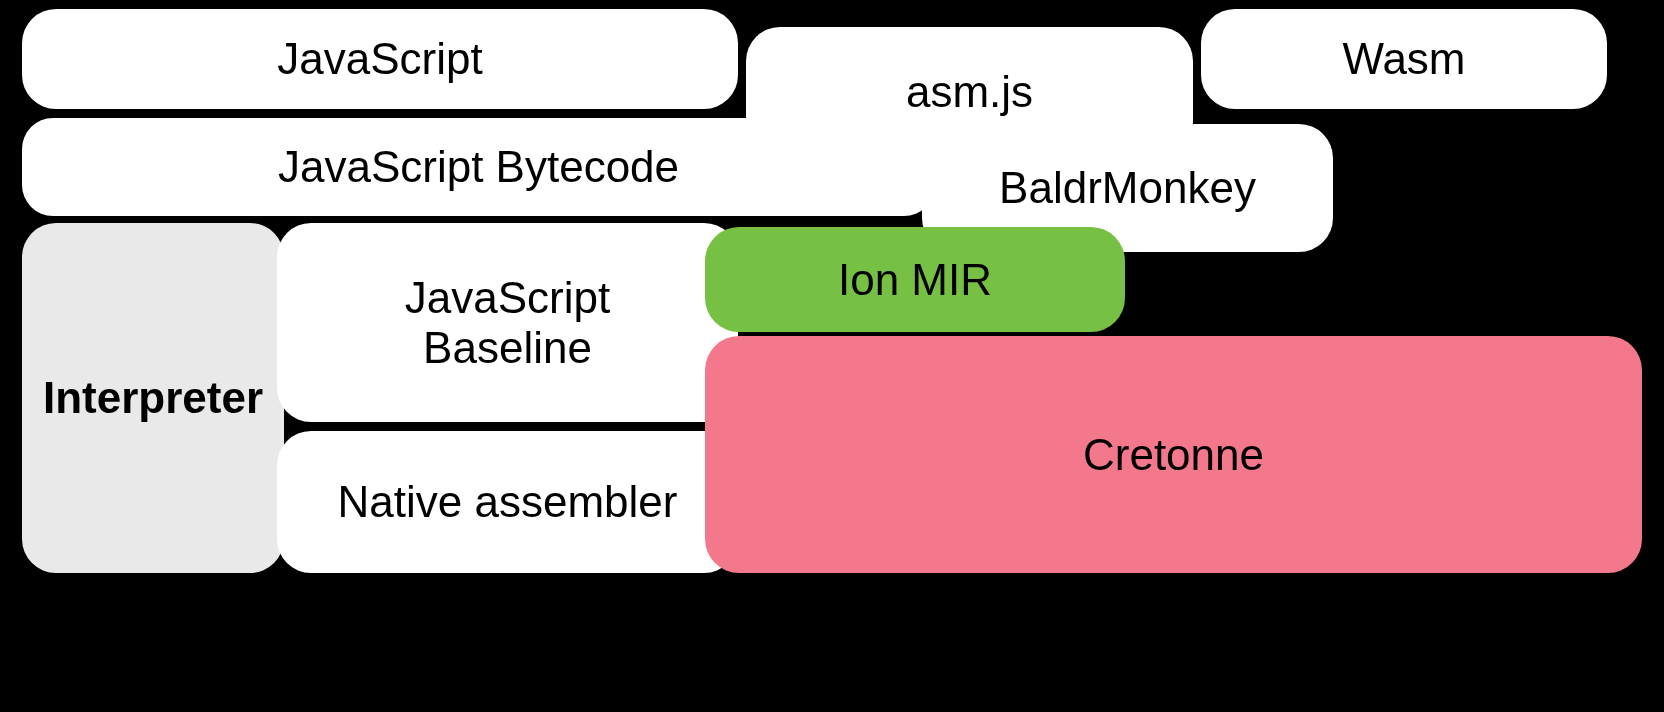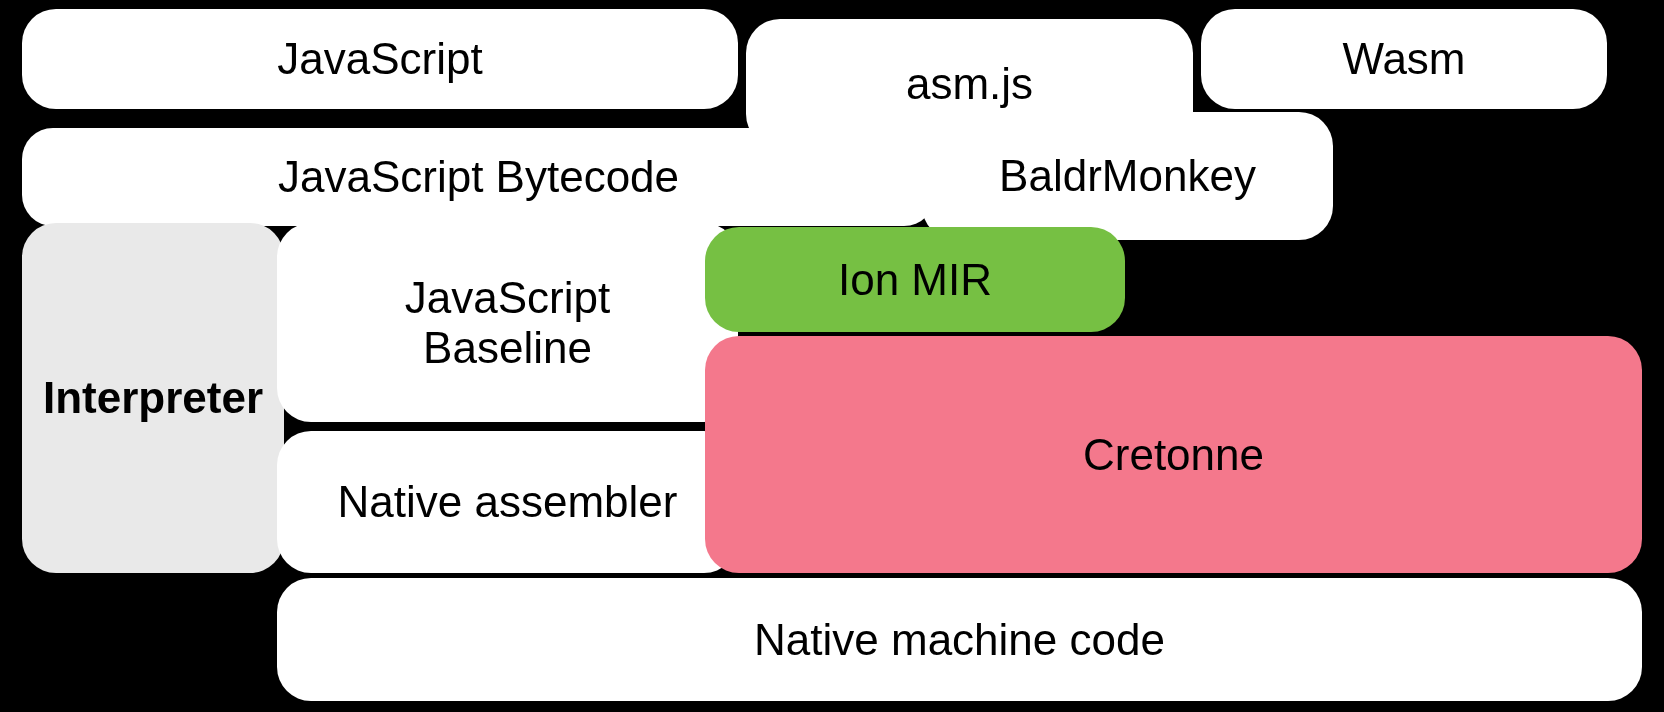--- a/index.html
+++ b/index.html
@@ -35,24 +35,23 @@
   }
   .node.gray   { background: #e9e9e9; }
   .node.green  { background: #76c043; }
   .node.pink   { background: #f4788c; }
 </style>
 </head>
 <body>
 
 <div id="stage" style="background: rgb(0, 0, 0);">
     <div class="node " style="left: 22px; top: 9px; width: 716px; height: 100px;">JavaScript</div>
-    <div class="node " style="left: 746px; top: 19px; width: 447px; height: 129px;">asm.js</div>
+    <div class="node " style="left: 746px; top: 27px; width: 447px; height: 129px;">asm.js</div>
     <div class="node " style="left: 1201px; top: 9px; width: 406px; height: 100px;">Wasm</div>
-    <div class="node " style="left: 22px; top: 128px; width: 913px; height: 98px; border-radius: 31px;">JavaScript Bytecode</div>
-    <div class="node " style="left: 922px; top: 112px; width: 411px; height: 128px;">BaldrMonkey</div>
+    <div class="node " style="left: 22px; top: 118px; width: 913px; height: 98px; border-radius: 31px;">JavaScript Bytecode</div>
+    <div class="node " style="left: 922px; top: 124px; width: 411px; height: 128px;">BaldrMonkey</div>
     <div class="node gray" style="left: 22px; top: 223px; width: 262px; height: 350px; font-weight: bold;">Interpreter</div>
     <div class="node " style="left: 277px; top: 223px; width: 461px; height: 199px;">JavaScript
 Baseline</div>
     <div class="node " style="left: 277px; top: 431px; width: 461px; height: 142px;">Native assembler</div>
     <div class="node green" style="left: 705px; top: 227px; width: 420px; height: 105px;">Ion MIR</div>
     <div class="node pink" style="left: 705px; top: 336px; width: 937px; height: 237px;">Cretonne</div>
-    <div class="node " style="left: 277px; top: 578px; width: 1365px; height: 123px;">Native machine code</div>
   </div>
 
 </body></html>

